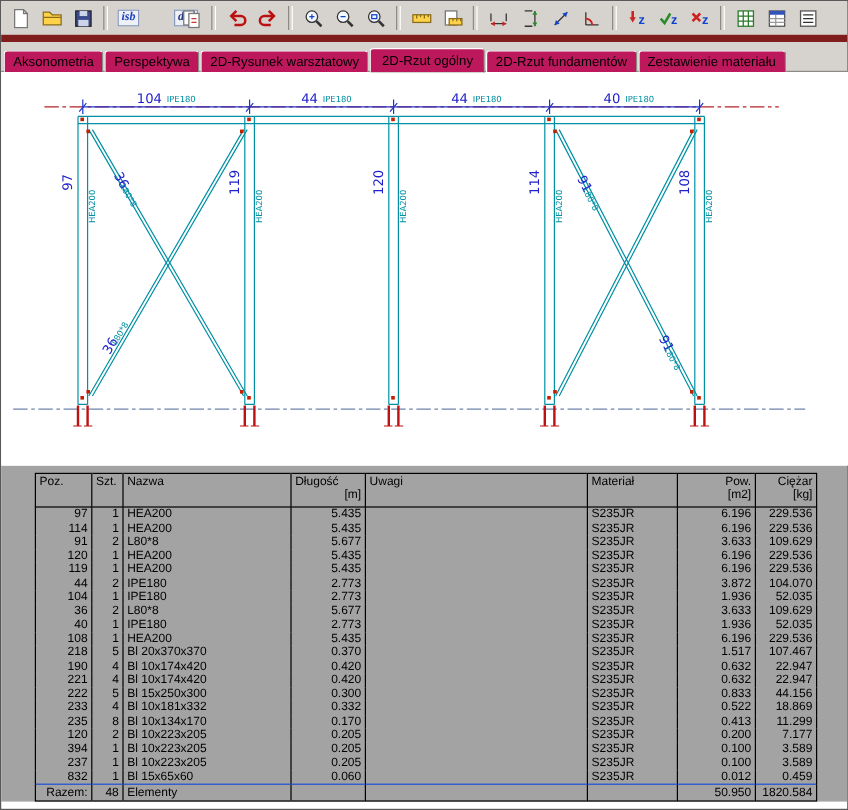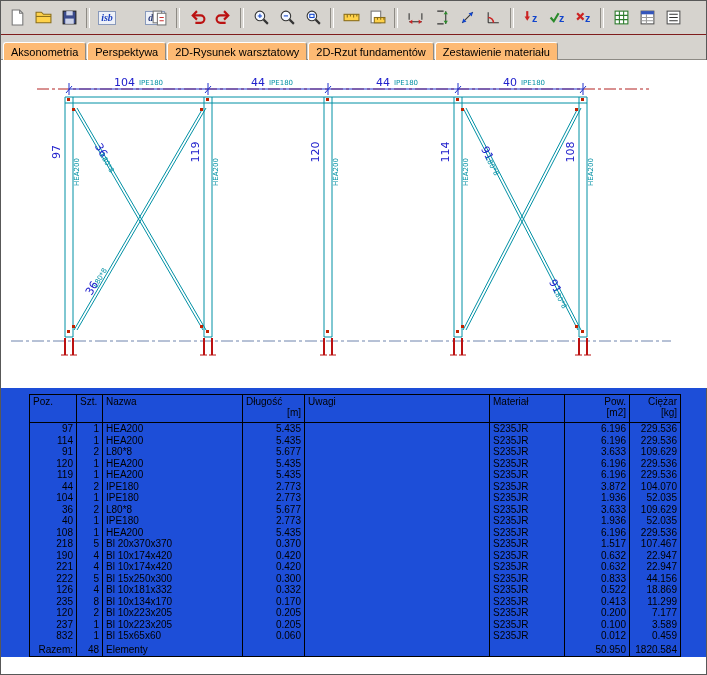--- a/index.html
+++ b/index.html
@@ -1,39 +1,39 @@
 <!DOCTYPE html>
 <html><head>
 <meta charset="utf-8">
 <style>
   html,body{margin:0;padding:0;}
   body{width:707px;height:675px;font-family:"Liberation Sans",sans-serif;background:#fff;overflow:hidden;}
   .window{width:707px;height:675px;box-sizing:border-box;border:1px solid #585858;background:#fff;}
 
   
-  .toolbar{height:34px;background:#d6d3ce;border-bottom:1px solid #7f1d1d;display:flex;align-items:center;padding:0 3px;box-sizing:border-box;}
+  .toolbar{height:34px;background:#d6d3ce;border-bottom:6px solid #7f1d1d;display:flex;align-items:center;padding:0 3px;box-sizing:border-box;}
   .tbtn{width:24px;height:24px;border:1px solid transparent;background:transparent;padding:0;margin:0 1px;display:flex;align-items:center;justify-content:center;cursor:default;}
   .tbtn svg{width:17px;height:17px;}
   .tsep{width:2px;height:20px;border-left:1px solid #8d8a84;border-right:1px solid #fff;margin:0 4px;}
   .txticon{font-family:"Liberation Serif",serif;font-style:italic;font-weight:bold;font-size:10px;color:#1a3fbf;background:#eef1f8;border:1px solid #8899bb;padding:1px 2px;line-height:10px;}
   .txticon.dk{color:#223377;margin-left:44px;}
 
   
   .tabbar{height:25px;background:#d6d3ce;display:flex;align-items:flex-end;padding:2px 0 0 2px;border-bottom:1px solid #8d8a84;box-sizing:border-box;}
-  .tab{font-size:11px;color:#000;background:#fdba74;border:1px solid #8d8a84;border-bottom:none;border-top-color:#fff;border-left-color:#fff;border-radius:3px 3px 0 0;padding:3px 7px 2px 7px;margin-right:1px;position:relative;top:1px;white-space:nowrap;cursor:default;}
+  .tab{font-size:11px;color:#000;background:#be185d;border:1px solid #8d8a84;border-bottom:none;border-top-color:#fff;border-left-color:#fff;border-radius:3px 3px 0 0;padding:3px 7px 2px 7px;margin-right:1px;position:relative;top:1px;white-space:nowrap;cursor:default;}
   .tab.active{padding:4px 9px 3px 9px;top:1px;margin-bottom:-1px;border-bottom:1px solid #d6d3ce;z-index:2;}
 
   
   .canvas{width:707px;height:328px;background:#fff;position:relative;}
   .canvas svg text{font-family:"DejaVu Sans",sans-serif;}
   .dimnum{font-size:11px;fill:#2020cc;}
   .profile{font-size:7px;fill:#0090a4;}
 
   
-  .tablewrap{padding:6px 28px 0 28px;background:#1d4ed8;}
+  .tablewrap{padding:6px 28px 0 28px;background:#a3a3a3;}
   table.mat{border-collapse:collapse;table-layout:fixed;width:651px;font-size:10px;border:1px solid #000;}
   table.mat th,table.mat td{border-left:1px solid #000;border-right:1px solid #000;padding:0 3px;white-space:nowrap;overflow:hidden;font-weight:normal;}
   table.mat thead th{border-bottom:1px solid #000;height:26px;vertical-align:top;padding-top:1px;}
   table.mat tbody td{height:11px;line-height:11.5px;}
   table.mat tfoot td{border-top:1px solid #1d4ed8;height:13px;line-height:13px;}
   .al{text-align:left;}
   .ar{text-align:right;}
 </style>
 </head>
 <body>
@@ -191,20 +191,21 @@
           <rect x="2" y="2" width="12" height="12" fill="#fff" stroke="#555"></rect>
           <path d="M4 5h8M4 8h8M4 11h8" stroke="#333"></path>
         </svg>
       </button>
   </div>
 
   <div class="tabbar">
     <div class="tab">Aksonometria</div>
     <div class="tab">Perspektywa</div>
     <div class="tab">2D-Rysunek warsztatowy</div>
+    <div class="tab active">2D-Rzut ogólny</div>
     <div class="tab">2D-Rzut fundamentów</div>
     <div class="tab">Zestawienie materiału</div>
   </div>
 
   <div class="canvas">
     <svg width="707" height="328" viewBox="0 0 707 328">
 
       <line x1="36" y1="29" x2="648" y2="29" stroke="#b22222" stroke-width="1" stroke-dasharray="12,3,3,3"></line>
       <line x1="10" y1="281" x2="670" y2="281" stroke="#6f84ad" stroke-width="1" stroke-dasharray="12,3,3,3"></line>
 
@@ -455,21 +456,21 @@
           <td class="ar">222</td>
           <td class="ar">5</td>
           <td class="al">Bl 15x250x300</td>
           <td class="ar">0.300</td>
           <td class="al"></td>
           <td class="al">S235JR</td>
           <td class="ar">0.833</td>
           <td class="ar">44.156</td>
         </tr>
           <tr style="">
-          <td class="ar">126</td>
+          <td class="ar">233</td>
           <td class="ar">4</td>
           <td class="al">Bl 10x181x332</td>
           <td class="ar">0.332</td>
           <td class="al"></td>
           <td class="al">S235JR</td>
           <td class="ar">0.522</td>
           <td class="ar">18.869</td>
         </tr>
           <tr style="">
           <td class="ar">235</td>
@@ -483,20 +484,30 @@
         </tr>
           <tr style="">
           <td class="ar">120</td>
           <td class="ar">2</td>
           <td class="al">Bl 10x223x205</td>
           <td class="ar">0.205</td>
           <td class="al"></td>
           <td class="al">S235JR</td>
           <td class="ar">0.200</td>
           <td class="ar">7.177</td>
+        </tr>
+          <tr style="">
+          <td class="ar">394</td>
+          <td class="ar">1</td>
+          <td class="al">Bl 10x223x205</td>
+          <td class="ar">0.205</td>
+          <td class="al"></td>
+          <td class="al">S235JR</td>
+          <td class="ar">0.100</td>
+          <td class="ar">3.589</td>
         </tr>
           <tr style="">
           <td class="ar">237</td>
           <td class="ar">1</td>
           <td class="al">Bl 10x223x205</td>
           <td class="ar">0.205</td>
           <td class="al"></td>
           <td class="al">S235JR</td>
           <td class="ar">0.100</td>
           <td class="ar">3.589</td>

